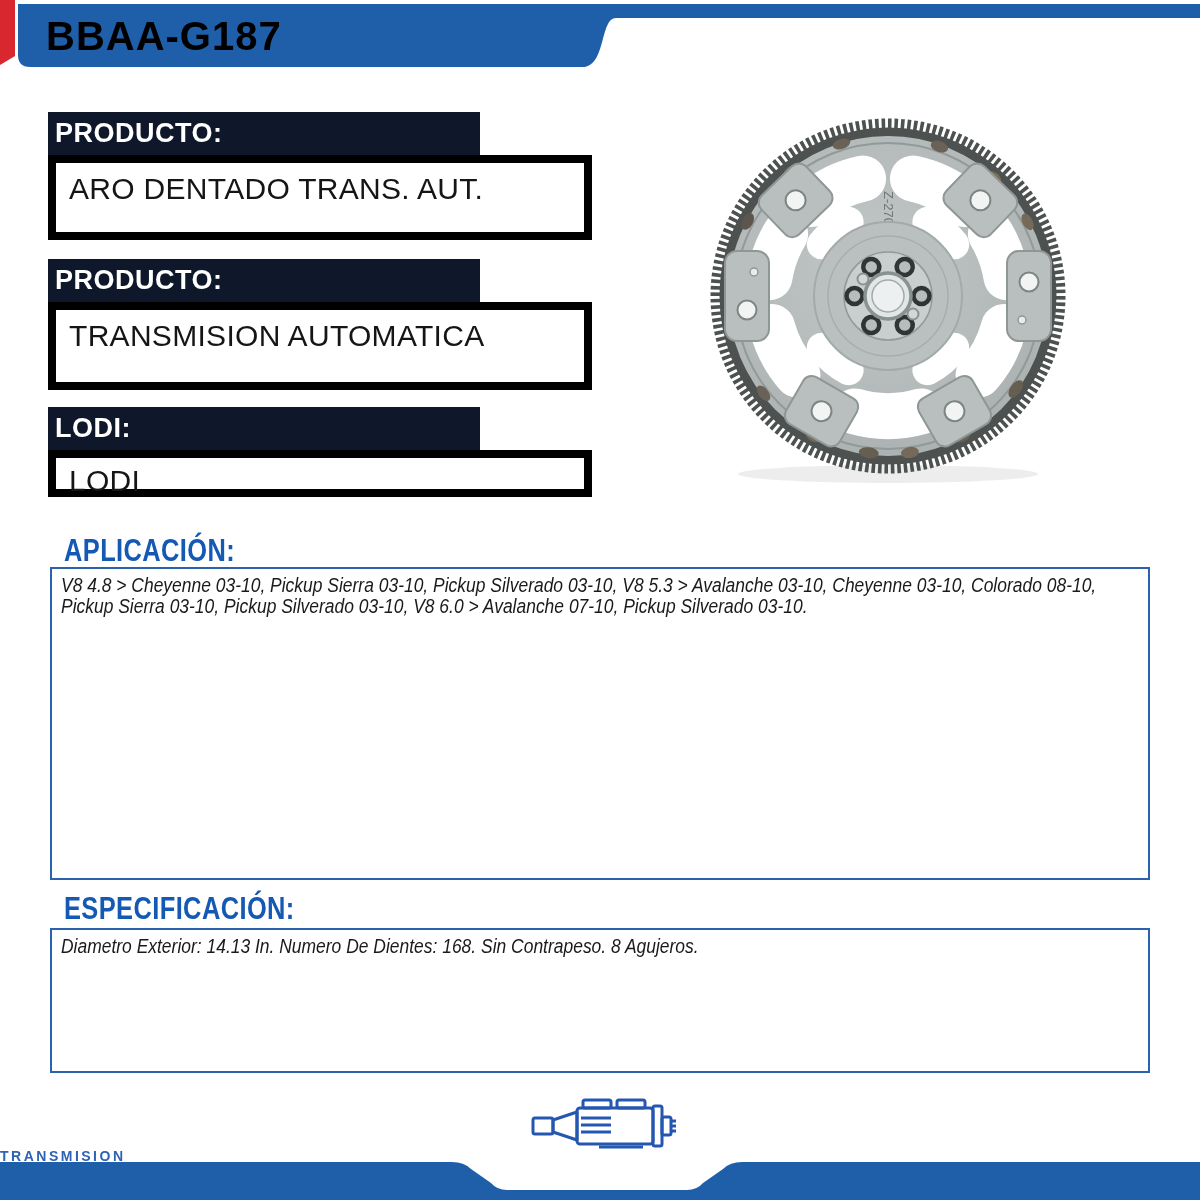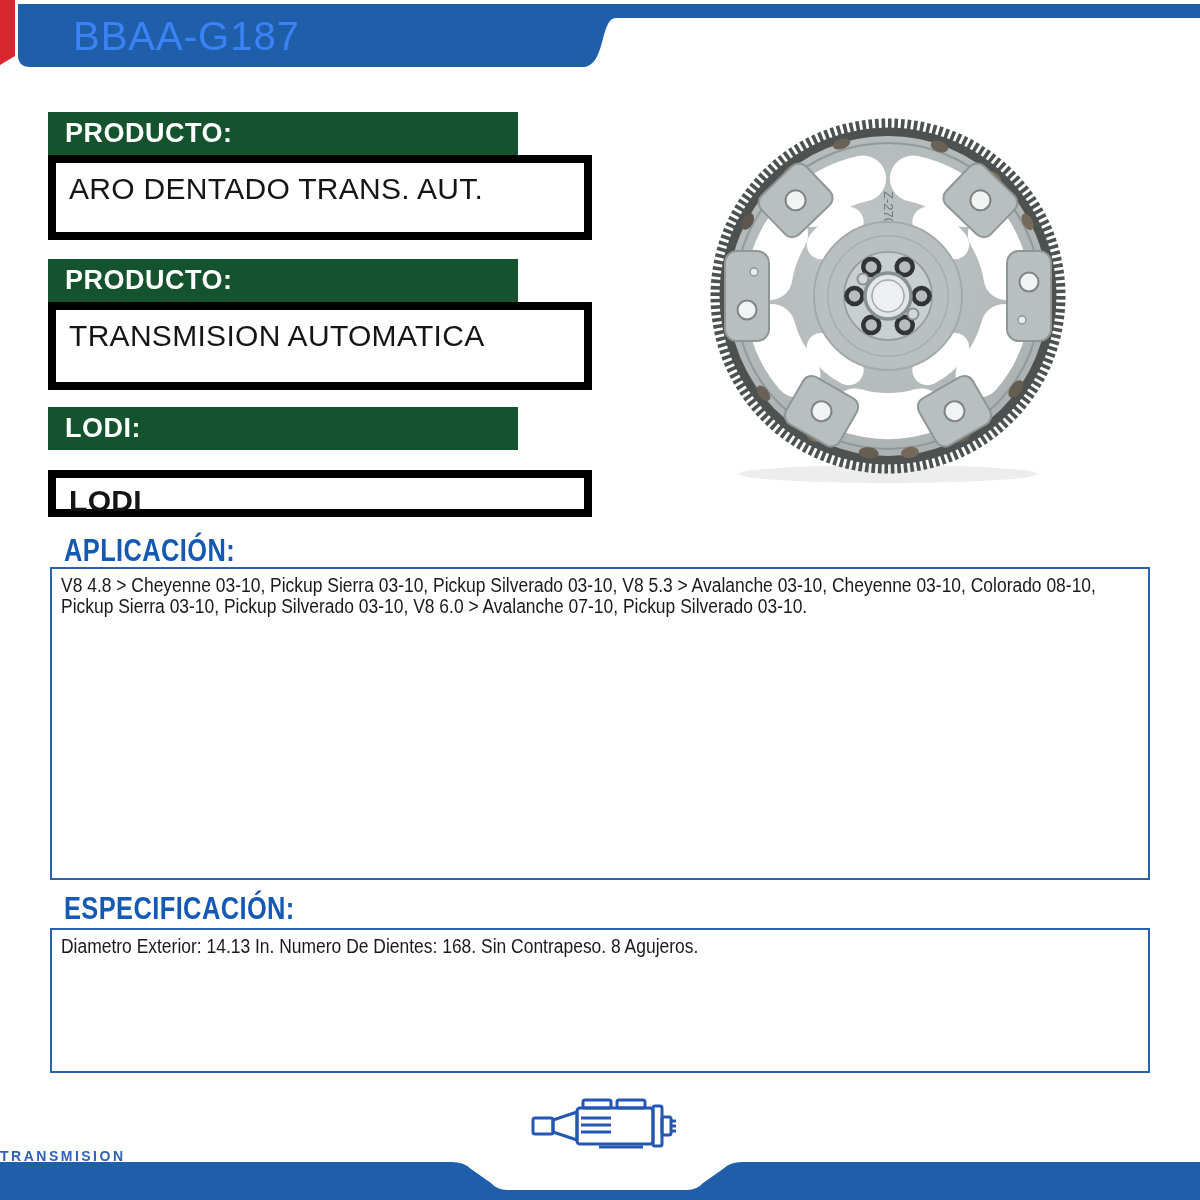--- a/index.html
+++ b/index.html
@@ -5,51 +5,52 @@
   * { margin:0; padding:0; box-sizing:border-box; }
   html,body { background:#ffffff; }
   #page {
     position:relative; width:1200px; height:1200px;
     background:#ffffff; overflow:hidden;
     font-family:"Liberation Sans", sans-serif;
   }
   
   #header-svg { position:absolute; left:0; top:0; }
   .page-title {
-    position:absolute; left:73px; top:4px; height:64px; line-height:64px;
-    font-size:40px; font-weight:normal; color:#3b82f6; letter-spacing:1px;
+    position:absolute; left:46px; top:4px; height:64px; line-height:64px;
+    font-size:40px; font-weight:bold; color:#000000; letter-spacing:1px;
   }
   
   .sec-bar {
-    position:absolute; left:48px; width:470px; height:43px;
-    background:#14532d; color:#ffffff; font-weight:bold; font-size:27px;
-    line-height:43px; padding-left:17px; letter-spacing:0.5px;
+    position:absolute; left:48px; width:432px; height:43px;
+    background:#0f172a; color:#ffffff; font-weight:bold; font-size:27px;
+    line-height:43px; padding-left:7px; letter-spacing:0.5px;
   }
   .sec-box {
     position:absolute; left:48px; width:544px; background:#ffffff;
     border:8px solid #000000; color:#151515; font-size:30px;
     padding:9px 0 0 13px; letter-spacing:0.3px;
   }
   #producto-bar   { top:112px; }
   #producto-box   { top:155px; height:85px; }
   #categoria-bar  { top:259px; }
   #categoria-box  { top:302px; height:88px; }
   #marca-bar      { top:407px; }
-  #marca-box      { top:470px; height:47px; padding-top:6px;font-weight:bold; }
+  #marca-box      { top:450px; height:47px; padding-top:6px; }
   
   .big-head {
     position:absolute; left:64px; font-size:31px; font-weight:bold;
     color:#1459b3; transform:scaleX(0.82); transform-origin:left center;
     white-space:nowrap; letter-spacing:0.5px;
   }
   #aplicacion-head { top:533px; }
   #especificacion-head { top:891px; }
   .big-box {
     position:absolute; left:50px; width:1100px; background:#ffffff;
     border:2px solid #2b62ae;
+    font-style:italic;
   }
   #aplicacion-box { top:567px; height:313px; }
   #especificacion-box { top:928px; height:145px; }
   .big-box .cond {
     position:absolute; left:9px; top:6px; width:111%;
     transform:scaleX(0.895); transform-origin:left top;
     font-size:19.5px; line-height:21px; color:#1a1a1a;
   }
   
   #flexplate { position:absolute; left:678px; top:86px; }

